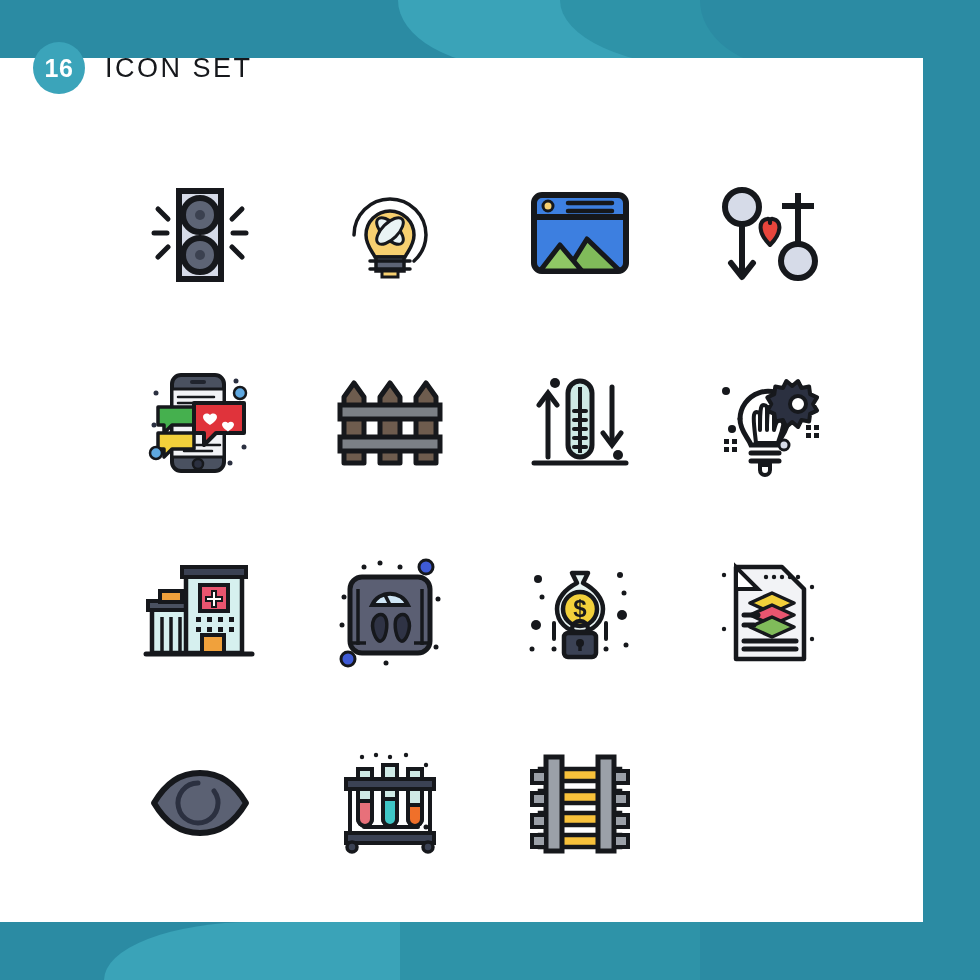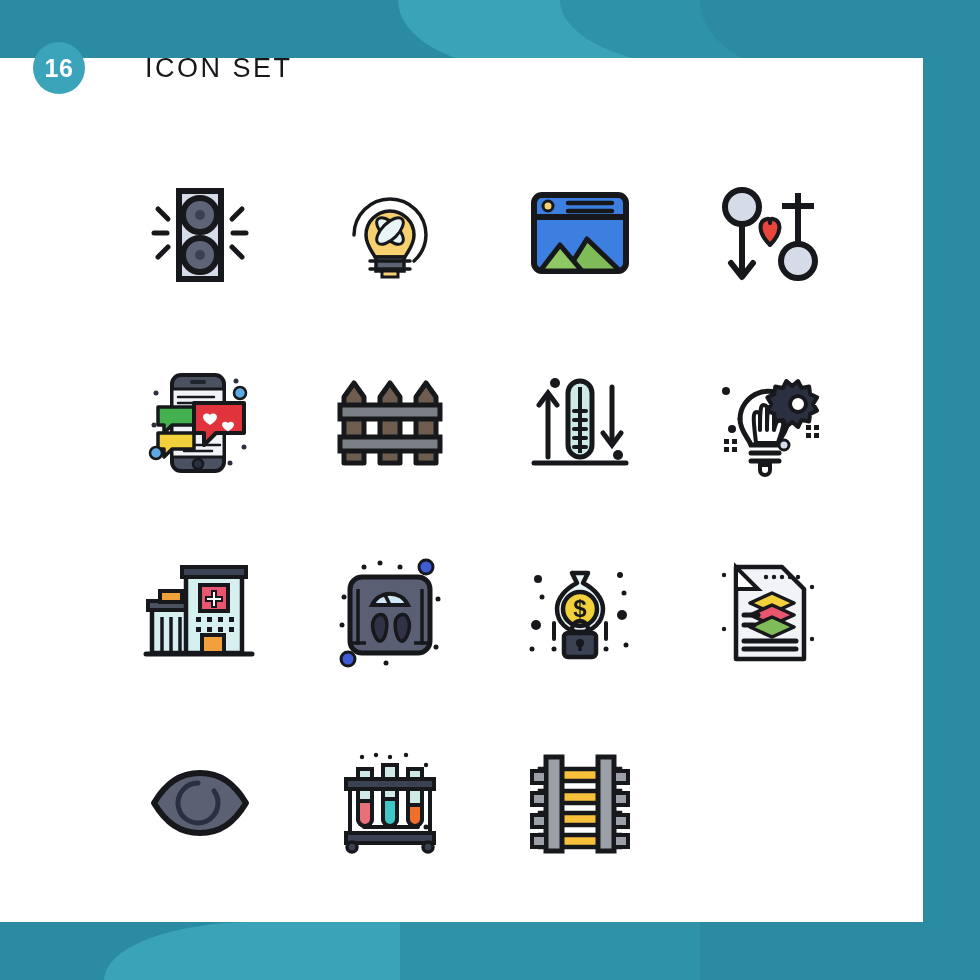--- a/index.html
+++ b/index.html
@@ -53,21 +53,21 @@
 
   
   .header{position:absolute;top:-16px;left:33px;display:flex;align-items:center;gap:20px;}
   .count-badge{
     width:52px;height:52px;border-radius:50%;
     background:#3ba4ba;color:#ffffff;
     display:flex;align-items:center;justify-content:center;
     font-size:25px;font-weight:bold;letter-spacing:0.5px;
   }
   .title{
-    font-size:27px;letter-spacing:2.5px;color:#16181c;font-weight:normal;margin-left:40px;
+    font-size:27px;letter-spacing:2.5px;color:#16181c;font-weight:normal;
   }
 
   
   .grid{
     position:absolute;top:80px;left:105px;
     width:760px;
     display:grid;
     grid-template-columns:repeat(4,190px);
     grid-template-rows:repeat(4,190px);
   }

